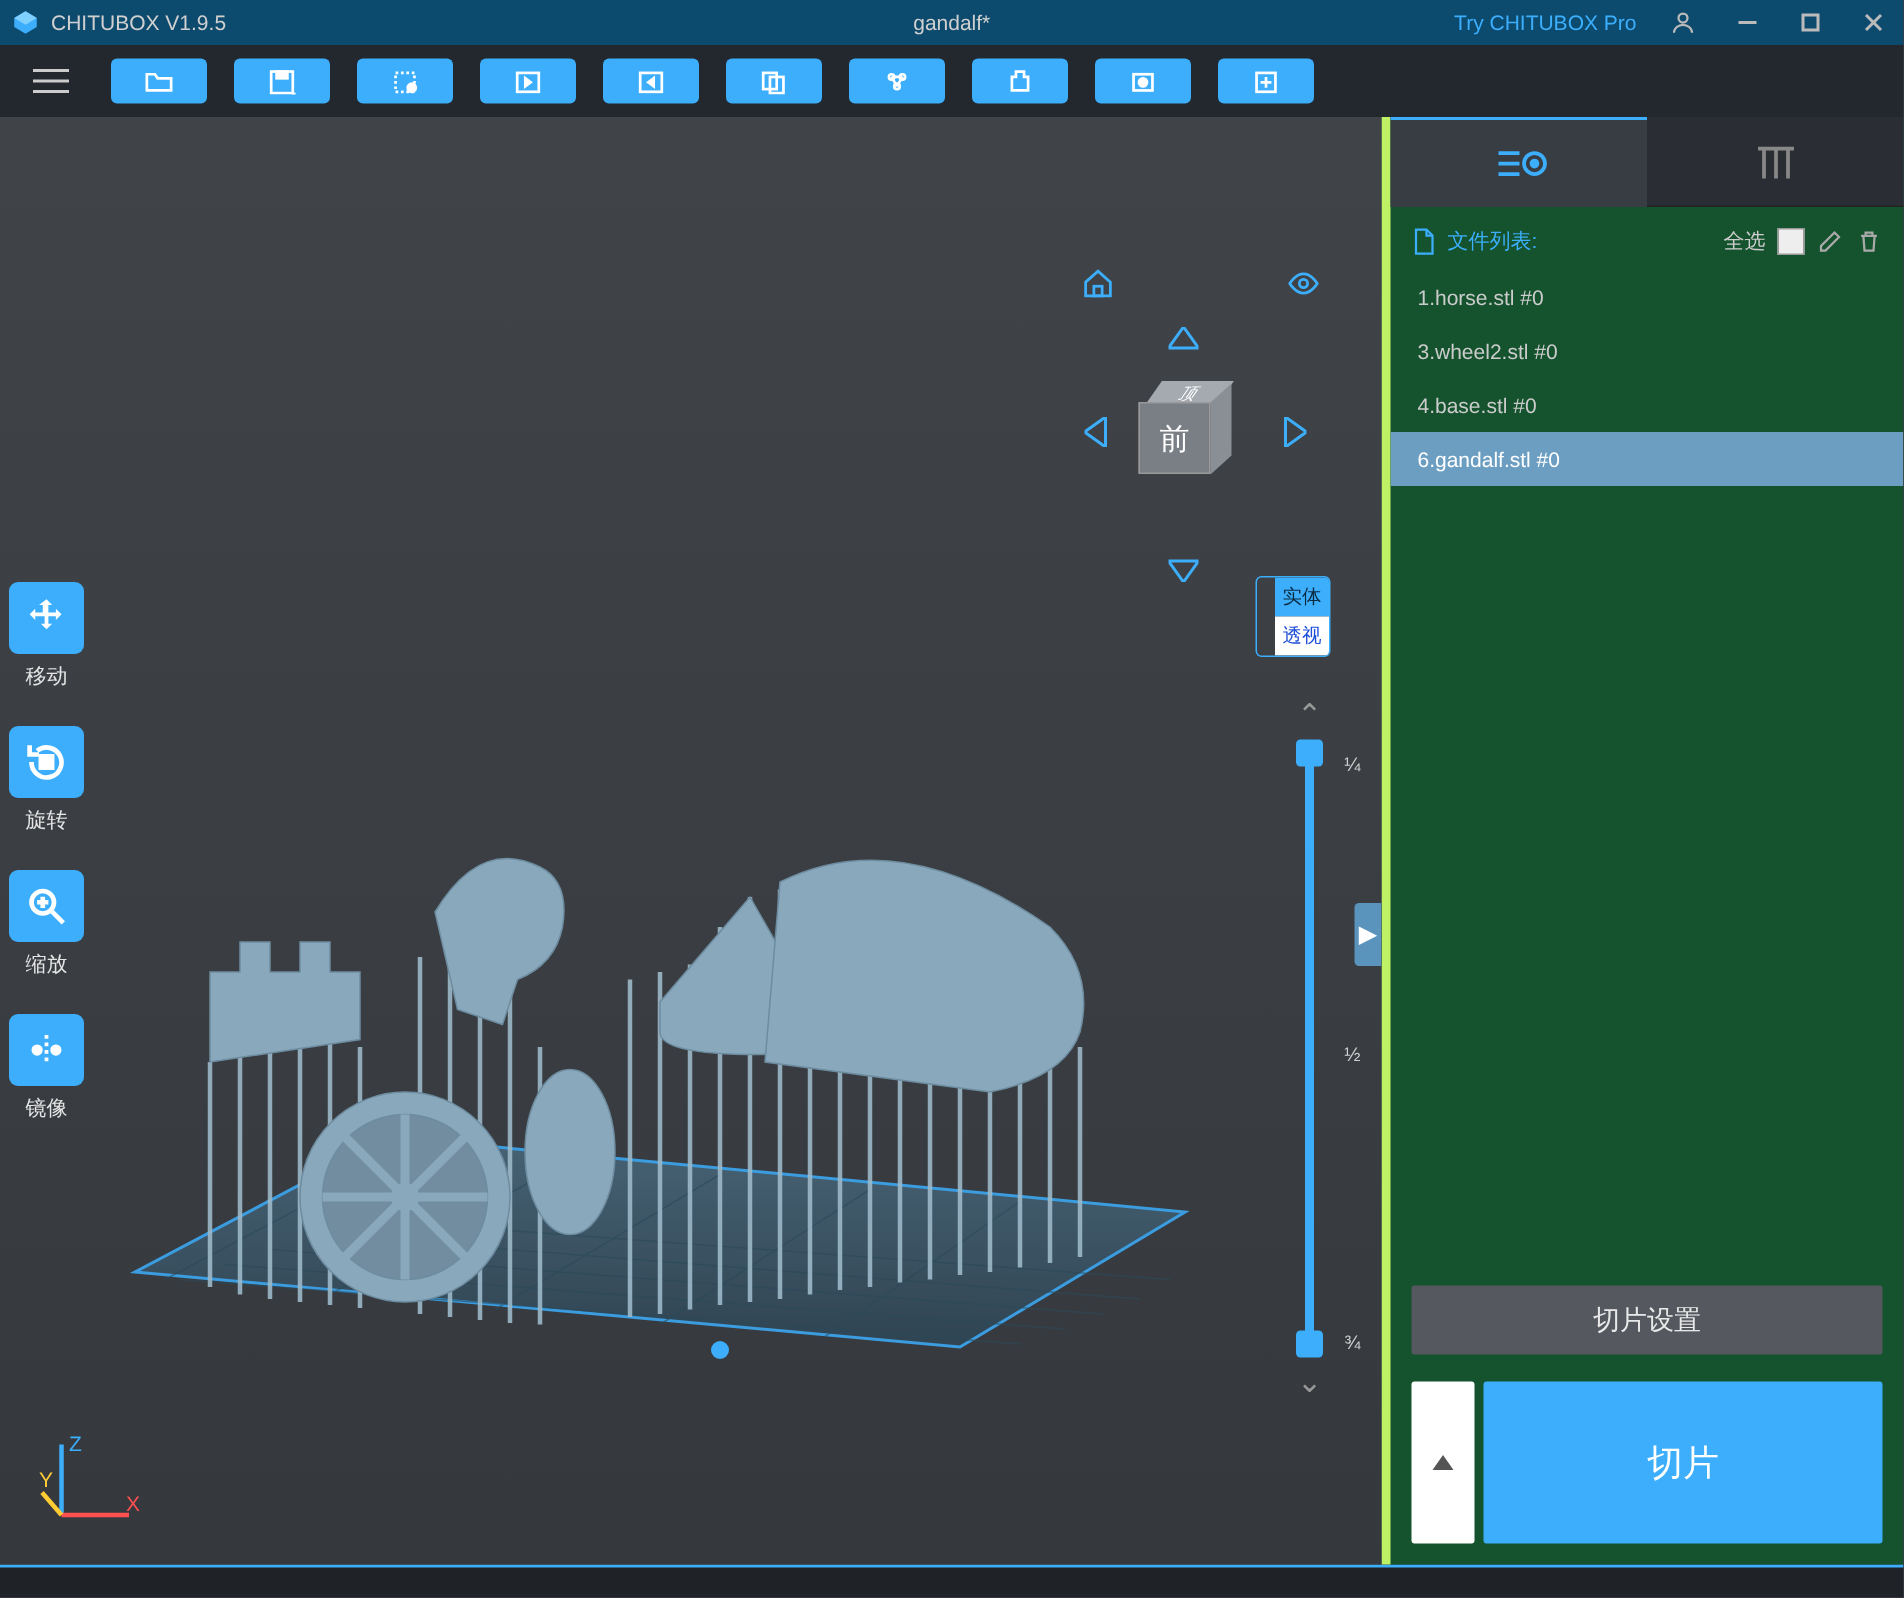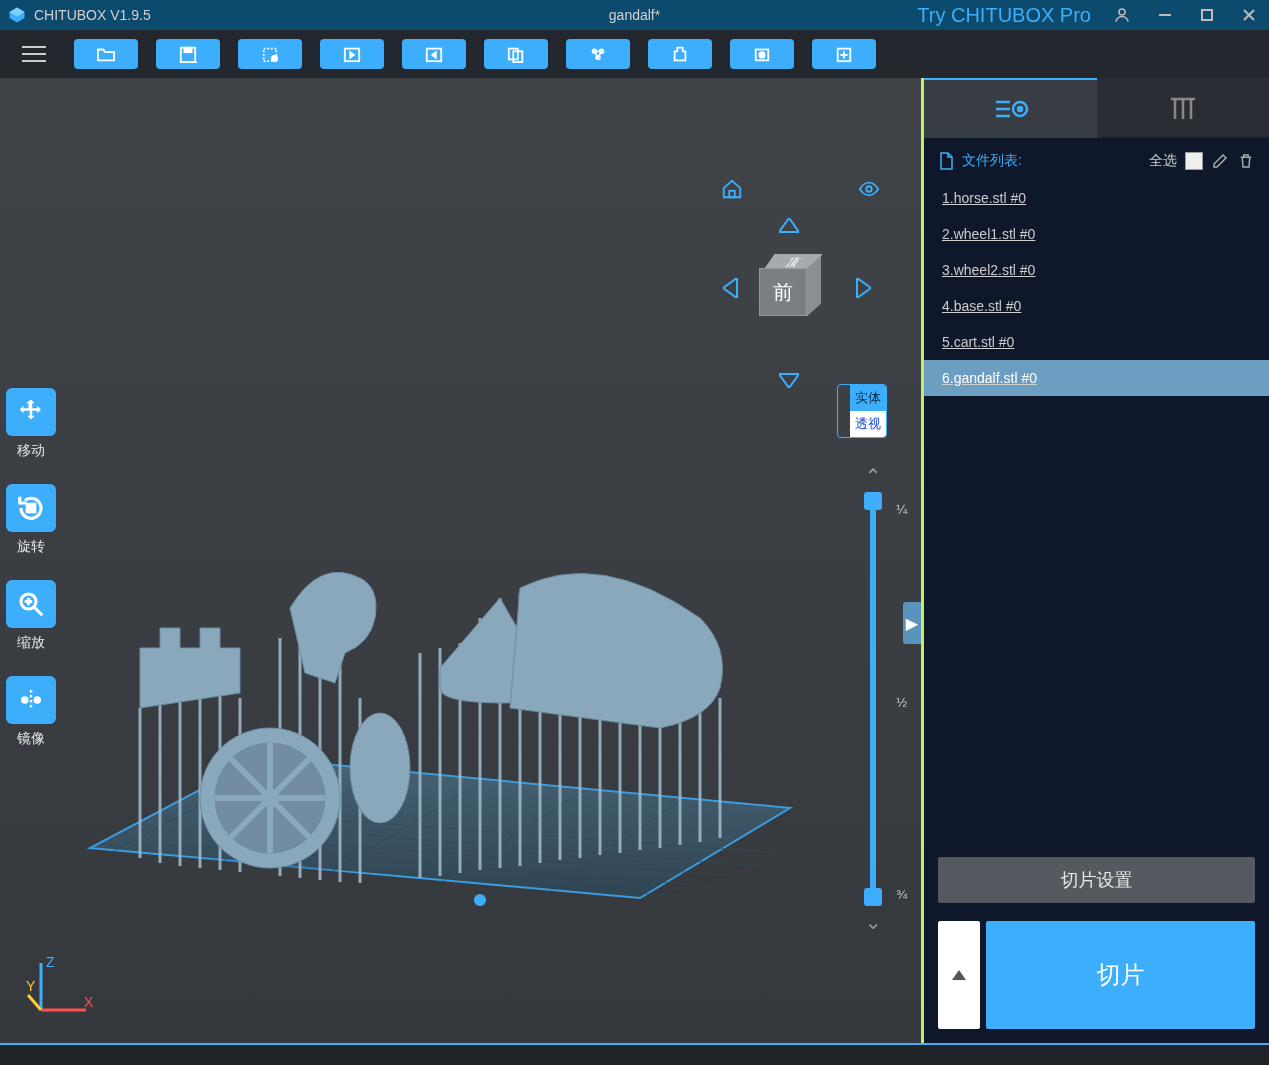--- a/index.html
+++ b/index.html
@@ -2,21 +2,21 @@
 <html><head>
 <meta charset="utf-8">
 <style>
 * { margin: 0; padding: 0; box-sizing: border-box; font-family: "Microsoft YaHei", Arial, sans-serif; }
 body { width: 1269px; height: 1065px; background: #3a3e45; overflow: hidden; color: #d0d0d0; }
 .titlebar { height: 30px; background: #0c4a6e; display: flex; align-items: center; padding: 0 8px; }
 .titlebar .logo { width: 18px; height: 18px; margin-right: 8px; }
 .titlebar .appname { color: #d0d0d0; font-size: 14px; }
 .titlebar .docname { position: absolute; left: 50%; transform: translateX(-50%); font-size: 14px; color: #d0d0d0; }
 .titlebar .right { margin-left: auto; display: flex; align-items: center; gap: 18px; }
-.titlebar .try { color: #3caefc; font-size: 20px; text-align: right; }
+.titlebar .try { color: #3caefc; font-size: 14px; text-align: right; }
 .titlebar .winicon { color: #bbb; font-size: 16px; cursor: pointer; padding: 0 4px; }
 .mainbar { height: 48px; background: #23272e; display: flex; align-items: center; padding: 0 12px; gap: 18px; }
 .menu-btn { width: 44px; height: 34px; display: flex; align-items: center; justify-content: center; color: #ccc; }
 .toolbtn { width: 64px; height: 30px; background: #3caefc; border-radius: 4px; display: flex; align-items: center; justify-content: center; color: #fff; }
 .content { position: relative; height: calc(100% - 78px - 22px); display: flex; }
 .viewport { flex: 1; position: relative; background: linear-gradient(180deg, #404448 0%, #35393e 100%); overflow: hidden; }
 .left-tools { position: absolute; left: 6px; top: 310px; display: flex; flex-direction: column; gap: 24px; }
 .left-tool { display: flex; flex-direction: column; align-items: center; gap: 6px; }
 .left-tool .btn { width: 50px; height: 48px; background: #3caefc; border-radius: 6px; display: flex; align-items: center; justify-content: center; }
 .left-tool .lbl { color: #e5e5e5; font-size: 14px; }
@@ -39,31 +39,31 @@
 .display-mode .inactive { background: #fff; color: #1d4ed8; }
 .slider-rail { position: absolute; right: 44px; top: 386px; width: 8px; height: 470px; display: flex; flex-direction: column; align-items: center; }
 .slider-chevron { color: #999; font-size: 20px; }
 .slider-track { width: 6px; flex: 1; background: #3caefc; margin: 6px 0; position: relative; border-radius: 3px; }
 .slider-thumb { position: absolute; width: 18px; height: 18px; background: #3caefc; border-radius: 3px; left: -6px; }
 .slider-marks { position: absolute; right: 14px; top: 424px; height: 400px; display: flex; flex-direction: column; justify-content: space-between; }
 .slider-mark { color: #d0d0d0; font-size: 13px; }
 .expand-handle { position: absolute; right: 0px; top: 524px; width: 18px; height: 42px; background: #5a94bd; display: flex; align-items: center; justify-content: center; color: #fff; border-radius: 3px 0 0 3px; }
 .build-plate { position: absolute; left: 80px; top: 420px; width: 720px; height: 420px; }
 .axis-gizmo { position: absolute; left: 26px; bottom: 18px; width: 70px; height: 70px; }
-.right-panel { width: 348px; background: #0f172a; display: flex; flex-direction: column; border-left: 3px solid #bef264; }
+.right-panel { width: 348px; background: #14532d; display: flex; flex-direction: column; border-left: 6px solid #bef264; }
 .panel-tabs { height: 60px; display: flex; }
 .panel-tab { flex: 1; display: flex; align-items: center; justify-content: center; border-bottom: 1px solid #222; }
 .panel-tab.active { background: #383c43; border-top: 2px solid #3caefc; border-bottom: none; }
 .panel-tab:not(.active) { background: #2a2e34; }
 .file-list-header { display: flex; align-items: center; padding: 14px 14px 10px; gap: 8px; font-size: 14px; }
 .file-list-header .title { color: #3caefc; }
 .file-list-header .spacer { flex: 1; }
 .file-list-header .cb { width: 18px; height: 18px; background: #eee; border: 1px solid #999; }
 .file-list-header .act { color: #aaa; }
-.file-list { flex: 1; overflow: auto; text-decoration: underline; }
+.file-list { flex: 1; overflow: auto; }
 .file-item { padding: 10px 18px; font-size: 14px; color: #ccc; }
 .file-item.selected { background: #6c9ec2; color: #fff; }
 .settings-btn { margin: 12px 14px; height: 46px; background: #55595f; display: flex; align-items: center; justify-content: center; font-size: 18px; color: #e8e8e8; border-radius: 2px; }
 .slice-row { margin: 6px 14px 14px; height: 108px; display: flex; gap: 6px; }
 .slice-dropdown { width: 42px; background: #fff; display: flex; align-items: center; justify-content: center; border-radius: 2px; }
 .slice-btn { flex: 1; background: #3caefc; display: flex; align-items: center; justify-content: center; font-size: 24px; color: #fff; border-radius: 2px; }
 .statusbar { height: 22px; background: #1f2328; border-top: 2px solid #3caefc; }
 svg { display: block; }
 </style>
 </head>
@@ -421,24 +421,22 @@
         </span>
       <span class="act">
           <svg width="18" height="18" viewBox="0 0 24 24" fill="none" stroke="#aaa" stroke-width="2">
             <path d="M5 7h14M9 7V4h6v3M7 7l1 13h8l1-13"></path>
           </svg>
         </span>
     </div>
 
     <div class="file-list" id="file-list">
         <div class="file-item">1.horse.stl #0</div>
-        <div class="file-item">2.wheel1.stl #0</div>
         <div class="file-item">3.wheel2.stl #0</div>
         <div class="file-item">4.base.stl #0</div>
-        <div class="file-item">5.cart.stl #0</div>
         <div class="file-item selected">6.gandalf.stl #0</div>
       </div>
 
     <div class="settings-btn">切片设置</div>
     <div class="slice-row">
       <div class="slice-dropdown">
         <svg width="14" height="10" viewBox="0 0 14 10">
             <polygon points="7,0 14,10 0,10" fill="#555"></polygon>
           </svg>
       </div>

